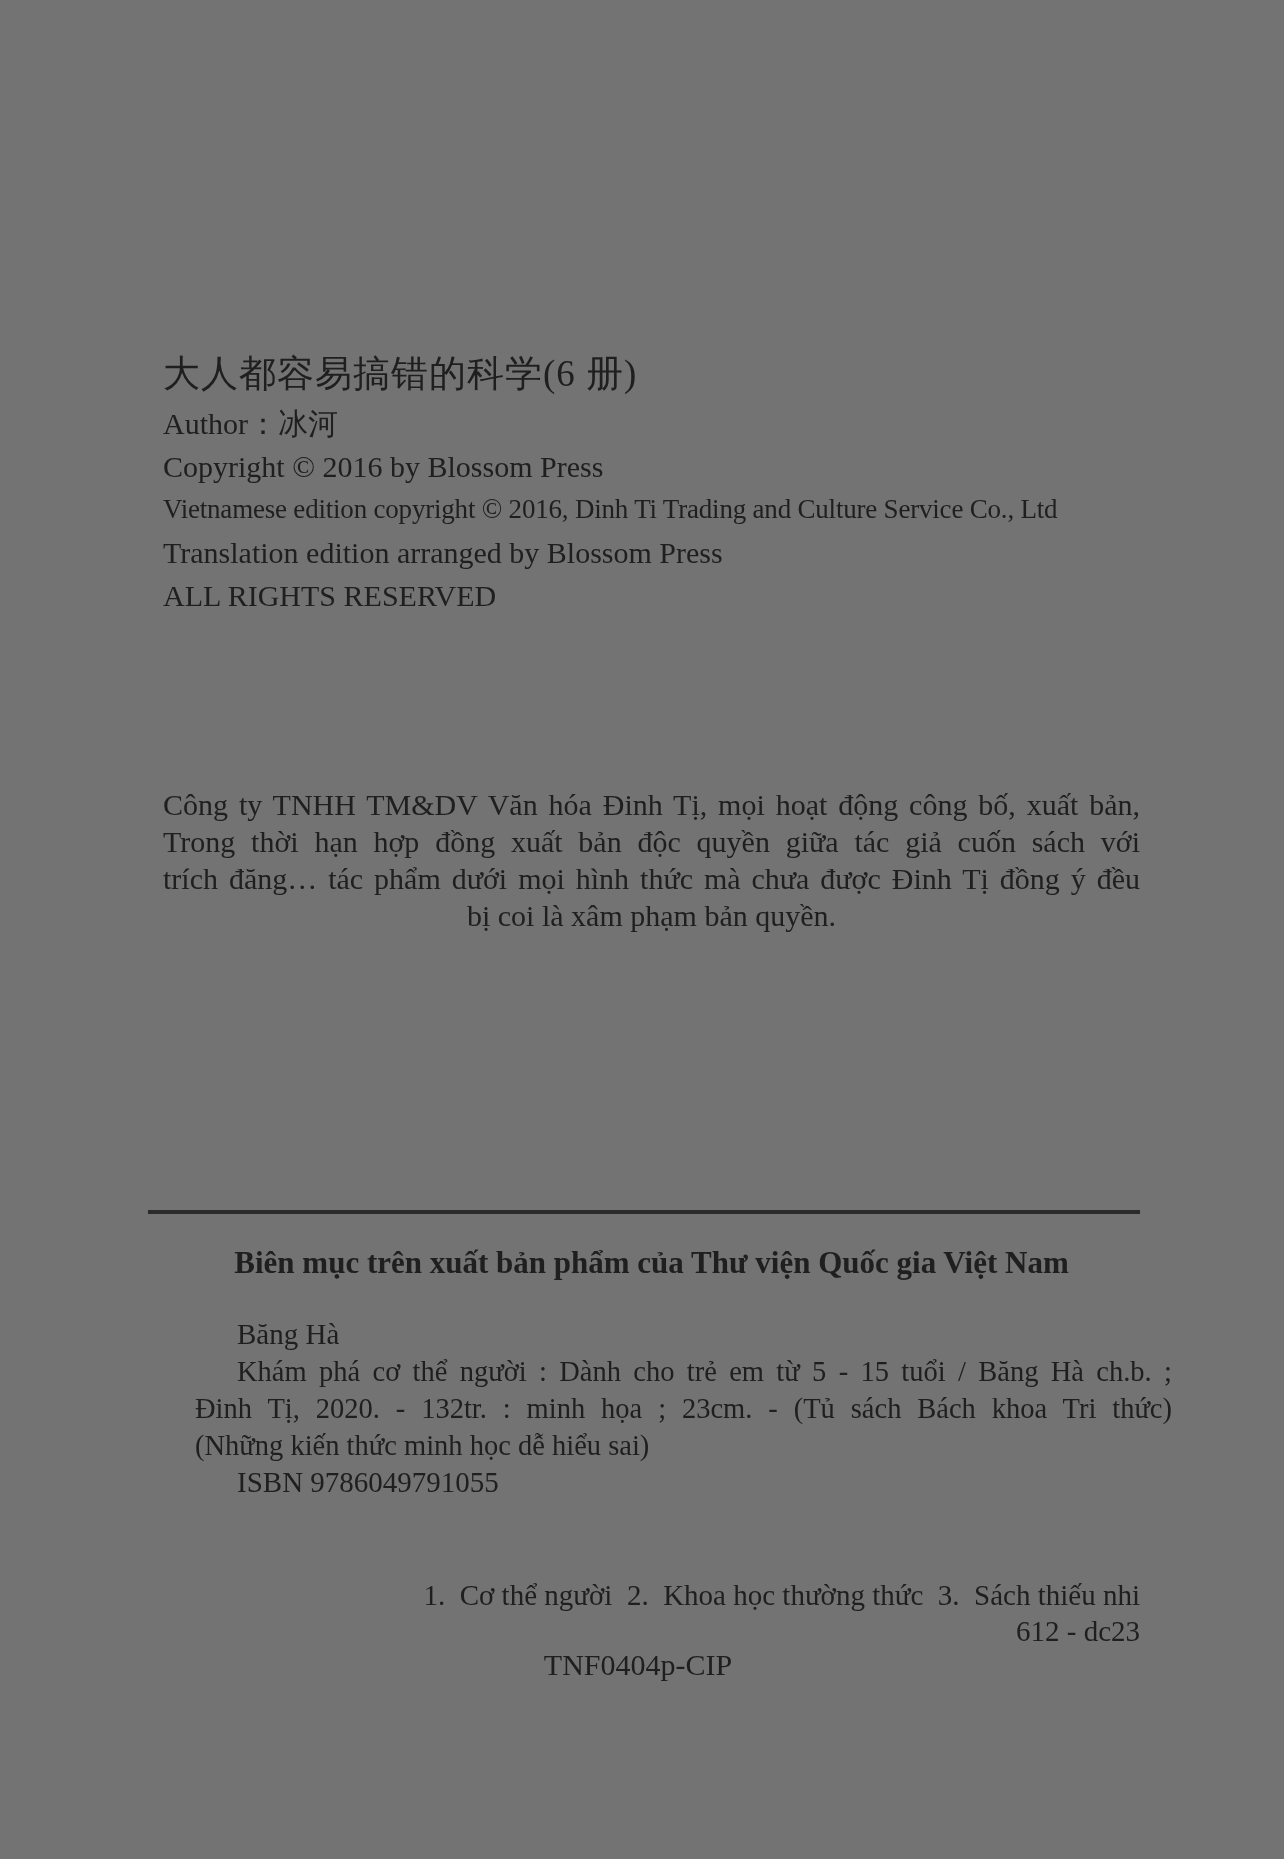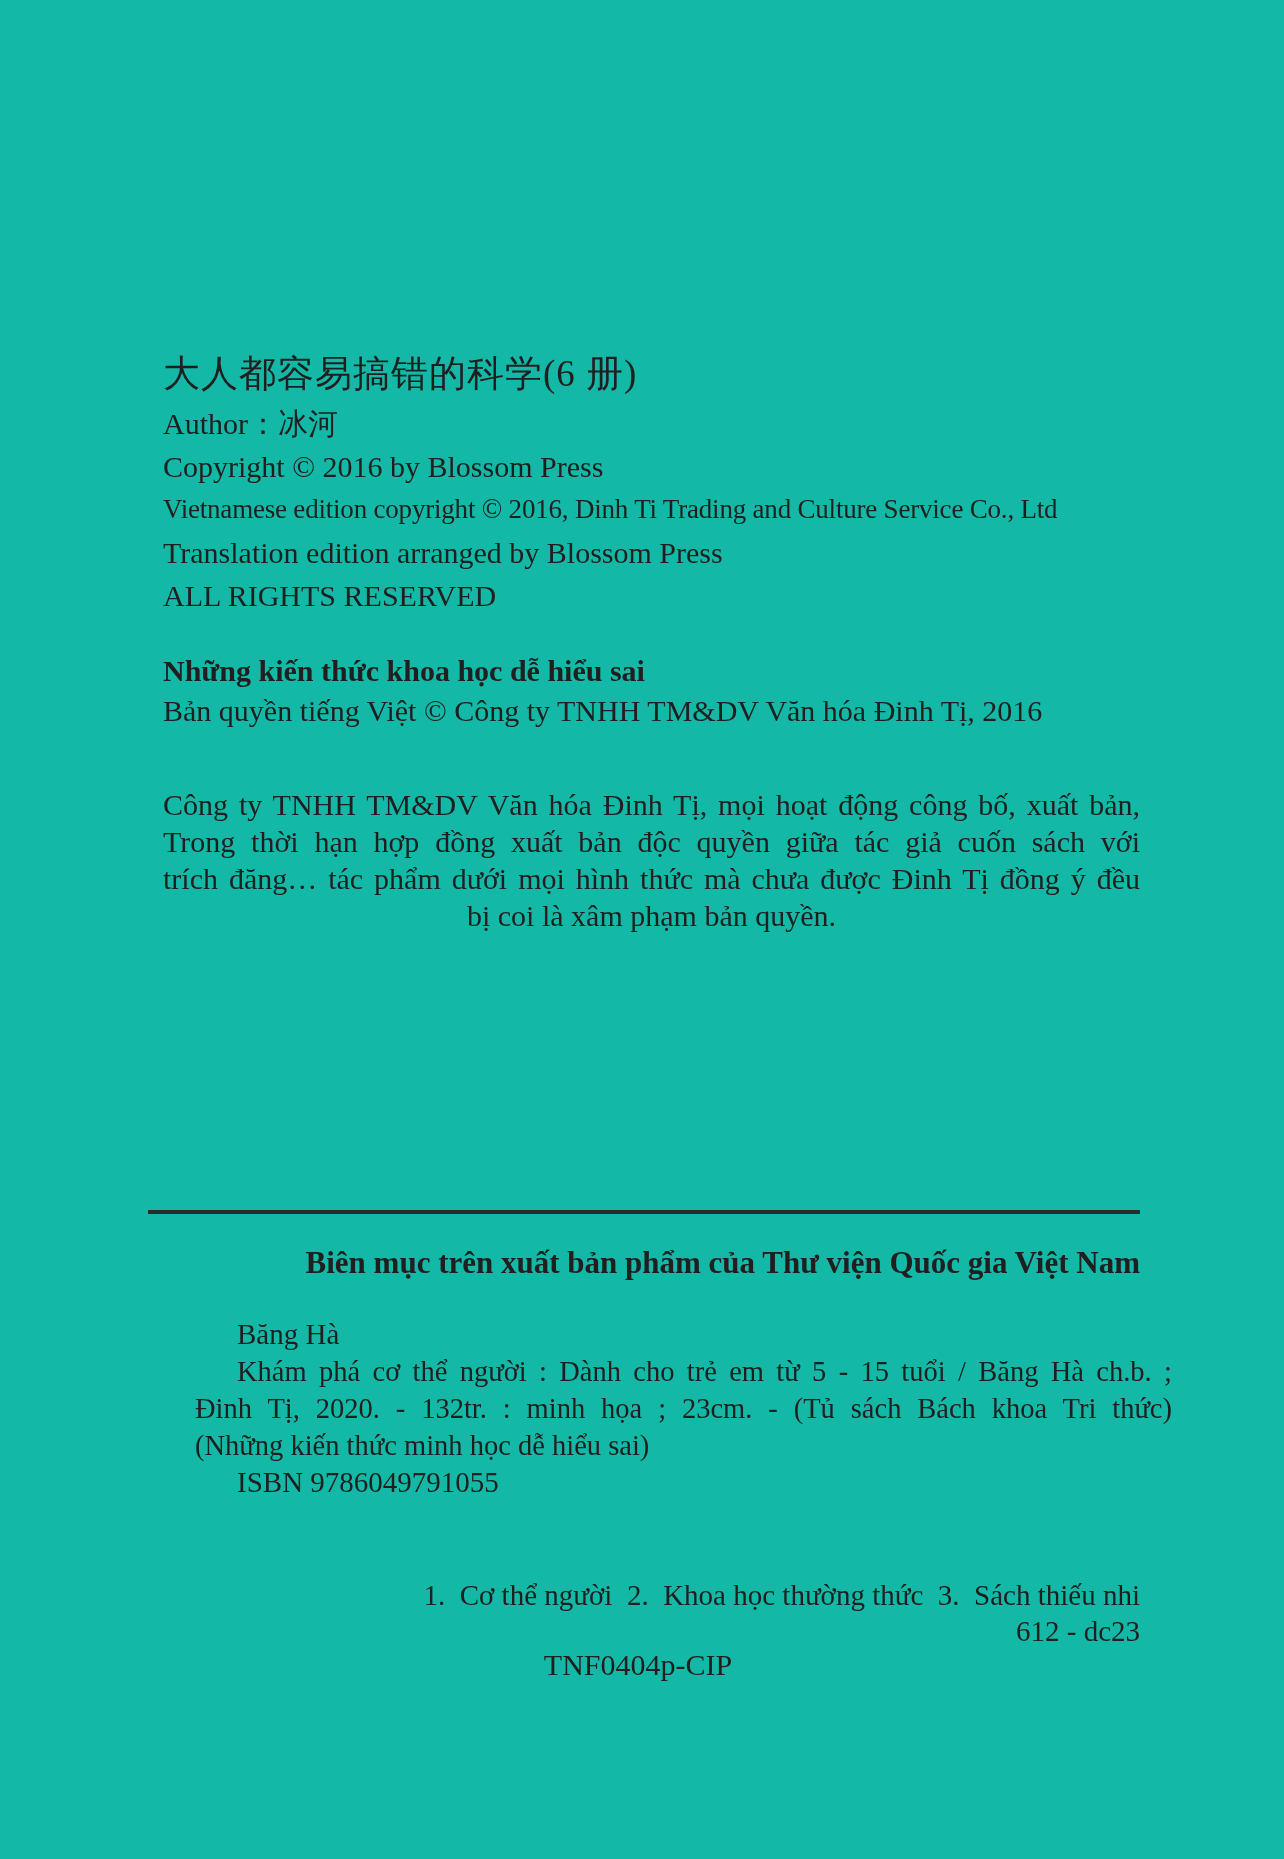--- a/index.html
+++ b/index.html
@@ -4,21 +4,21 @@
 <style>
   html, body {
     margin: 0;
     padding: 0;
     background: #ffffff;
   }
   .page {
     position: relative;
     width: 1284px;
     height: 1859px;
-    background: #14b8a6;
+    background: #737373;
     color: #1f1f1f;
     font-family: "Liberation Serif", "DejaVu Serif", serif;
     overflow: hidden;
   }
   .content-line { color: #1f1f1f; }
 
   
   .block-copyright {
     position: absolute;
     left: 163px;
@@ -87,21 +87,21 @@
     height: 4px;
     background: #2b2b2b;
   }
 
   
   .cip-heading {
     position: absolute;
     left: 163px;
     top: 1243px;
     width: 977px;
-    text-align: right;
+    text-align: center;
     font-weight: bold;
     font-size: 31px;
     line-height: 40px;
   }
   .block-cip {
     position: absolute;
     left: 163px;
     top: 1316px;
     width: 977px;
     font-size: 29px;
@@ -150,24 +150,20 @@
 
   <div class="block-copyright">
     <div class="cn-title content-line">大人都容易搞错的科学(6 册)</div>
     <div class="lat-line content-line">Author：冰河</div>
     <div class="lat-line content-line">Copyright © 2016 by Blossom Press</div>
     <div class="lat-line fit content-line">Vietnamese edition copyright © 2016, Dinh Ti Trading and Culture Service Co., Ltd</div>
     <div class="lat-line content-line">Translation edition arranged by Blossom Press</div>
     <div class="lat-line content-line">ALL RIGHTS RESERVED</div>
   </div>
 
-  <div class="block-viet">
-    <div class="viet-heading content-line">Những kiến thức khoa học dễ hiểu sai</div>
-    <div class="viet-copy content-line">Bản quyền tiếng Việt © Công ty TNHH TM&amp;DV Văn hóa Đinh Tị, 2016</div>
-  </div>
 
   <div class="block-notice">
     <div class="notice-line justified content-line">Công ty TNHH TM&amp;DV Văn hóa Đinh Tị, mọi hoạt động công bố, xuất bản,</div>
     <div class="notice-line justified content-line">Trong thời hạn hợp đồng xuất bản độc quyền giữa tác giả cuốn sách với</div>
     <div class="notice-line justified content-line">trích đăng… tác phẩm dưới mọi hình thức mà chưa được Đinh Tị đồng ý đều</div>
     <div class="notice-line content-line">bị coi là xâm phạm bản quyền.</div>
   </div>
 
   <div class="rule"></div>
 

